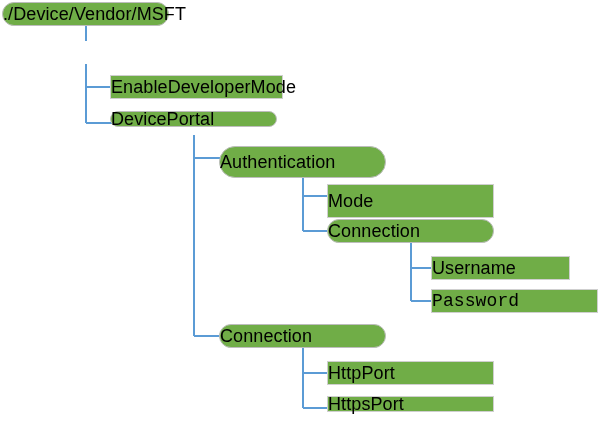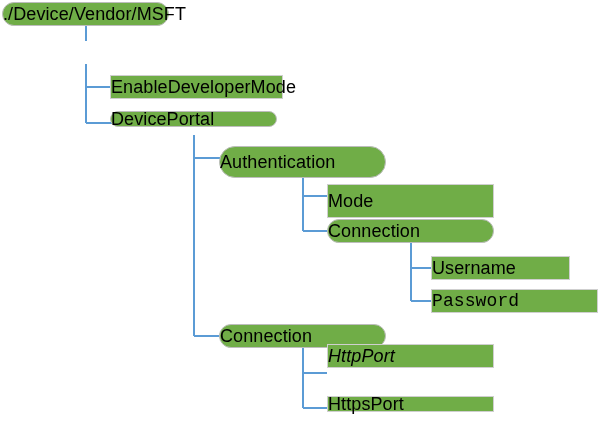--- a/index.html
+++ b/index.html
@@ -115,21 +115,21 @@
   </div>
 
   <div class="node squared" style="left:431px; top:289px; width:167px; height:24px;font-family:Liberation Mono, monospace;">
     <span class="node-label">Password</span>
   </div>
 
   <div class="node rounded" style="left:219px; top:324px; width:167px; height:24px;">
     <span class="node-label">Connection</span>
   </div>
 
-  <div class="node squared" style="left:327px; top:344px; width:167px; height:24px;font-style:italic;">
+  <div class="node squared" style="left:327px; top:361px; width:167px; height:24px;">
     <span class="node-label">HttpPort</span>
   </div>
 
   <div class="node squared" style="left:327px; top:396px; width:167px; height:16px;">
     <span class="node-label">HttpsPort</span>
   </div>
 
 </div>
 
 </body></html>

